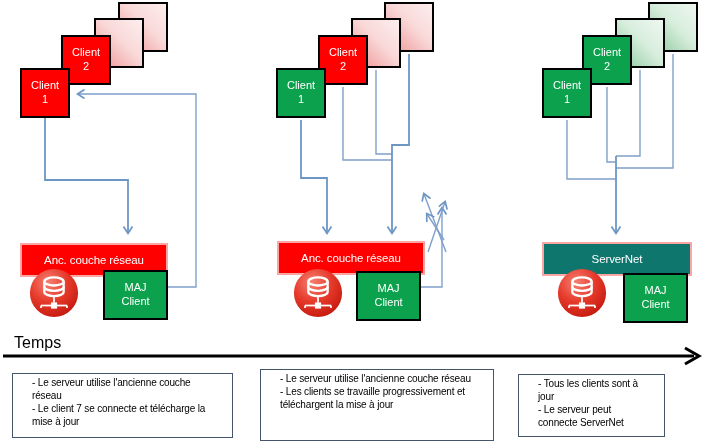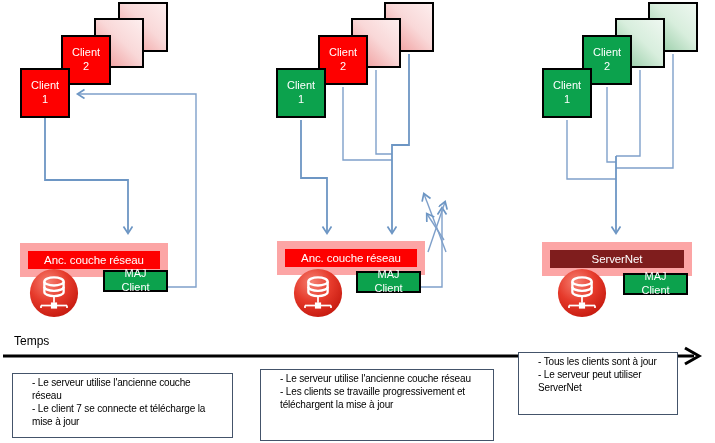--- a/index.html
+++ b/index.html
@@ -13,41 +13,41 @@
     position:absolute;width:50px;height:50px;border:2px solid #000;box-sizing:border-box;
     display:flex;flex-direction:column;align-items:center;justify-content:center;
     color:#fff;font-size:11px;line-height:1.25;text-align:center;
   }
   .sq.red{background:#fe0000;}
   .sq.green{background:#0ca24d;}
   .sq.red-grad{background:linear-gradient(to top right,#ef9292 0%,#f9d8d8 55%,#fdeeee 100%);}
   .sq.green-grad{background:linear-gradient(to top right,#8cc79d 0%,#d8eedd 55%,#eef7f0 100%);}
   
   .bar{
-    position:absolute;height:34px;border:8px solid #fca5a5;box-sizing:border-box;
+    position:absolute;height:34px;border:2px solid #fca5a5;box-sizing:border-box;
     display:flex;align-items:center;justify-content:center;
     color:#fff;font-size:11.5px;letter-spacing:-0.1px;z-index:2;
   }
   .bar.red{background:#fe0000;}
-  .bar.green{background:#7f1d1d;}
+  .bar.green{background:#0f766e;}
   
   .maj{
-    position:absolute;width:65px;height:22px;border:2px solid #000;box-sizing:border-box;
+    position:absolute;width:65px;height:50px;border:2px solid #000;box-sizing:border-box;
     background:#0ca24d;color:#fff;font-size:11px;line-height:1.25;text-align:center;
     display:flex;flex-direction:column;align-items:center;justify-content:center;z-index:2;
   }
   
   .server{position:absolute;width:52px;height:52px;z-index:2;}
   
   .note{
     position:absolute;background:#fff;border:1.5px solid #44546a;box-sizing:border-box;
     padding:2px 19px;font-size:10px;line-height:1.3;color:#000;letter-spacing:-0.15px;z-index:2;
   }
   .note div{white-space:normal;}
-  .tlabel{position:absolute;left:14px;top:334px;font-size:12px;color:#000;z-index:2;}
+  .tlabel{position:absolute;left:14px;top:334px;font-size:16px;color:#000;z-index:2;}
 </style>
 </head>
 <body>
 
 <div class="canvas">
 
   <svg class="layer" width="715" height="443" viewBox="0 0 715 443">
     <defs>
       <marker id="arw" markerUnits="userSpaceOnUse" markerWidth="12" markerHeight="12" refX="8" refY="5" orient="auto">
         <path d="M1.5,0.5 L8.5,5 L1.5,9.5" fill="none" stroke="#6d96c4" stroke-width="1.7"></path>
@@ -195,21 +195,21 @@
       <line x1="13.5" y1="40" x2="13.5" y2="42.5" stroke="#fff" stroke-width="1.8"></line>
       <line x1="40.5" y1="40" x2="40.5" y2="42.5" stroke="#fff" stroke-width="1.8"></line>
       <rect x="23.8" y="36.8" width="6.4" height="6.4" fill="#fff"></rect>
     </svg>
 
     <div class="maj" style="left:623px;top:273px">
       <span>MAJ</span>
       <span>Client</span>
     </div>
 
-    <div class="note" style="left:518px;top:352px;width:160px;height:63px">
+    <div class="note" style="left:518px;top:374px;width:147px;height:63px">
       <div>- Tous les clients sont à jour</div>
-      <div>- Le serveur peut utiliser ServerNet</div>
+      <div>- Le serveur peut connecte ServerNet</div>
     </div>
   </div>
 
   <div class="tlabel">Temps</div>
 
 </div>
 
 </body></html>

